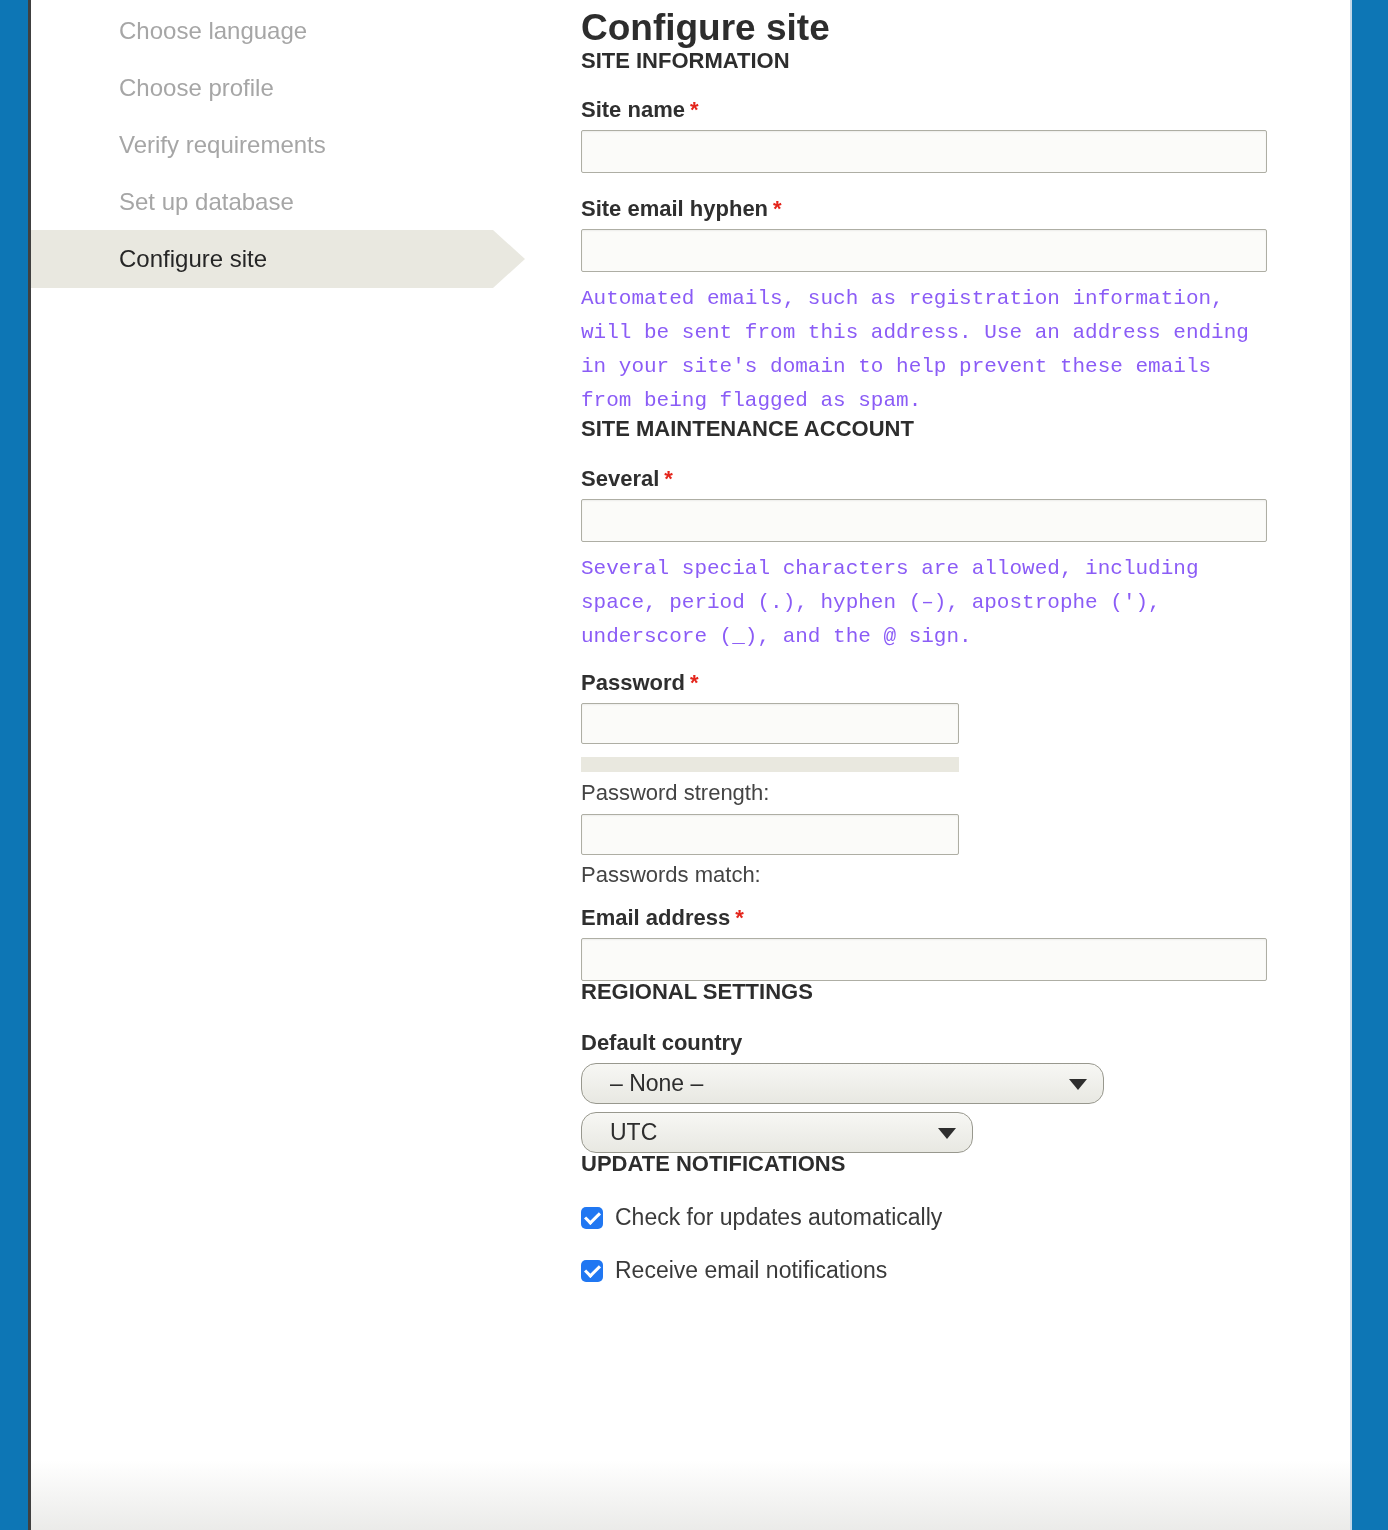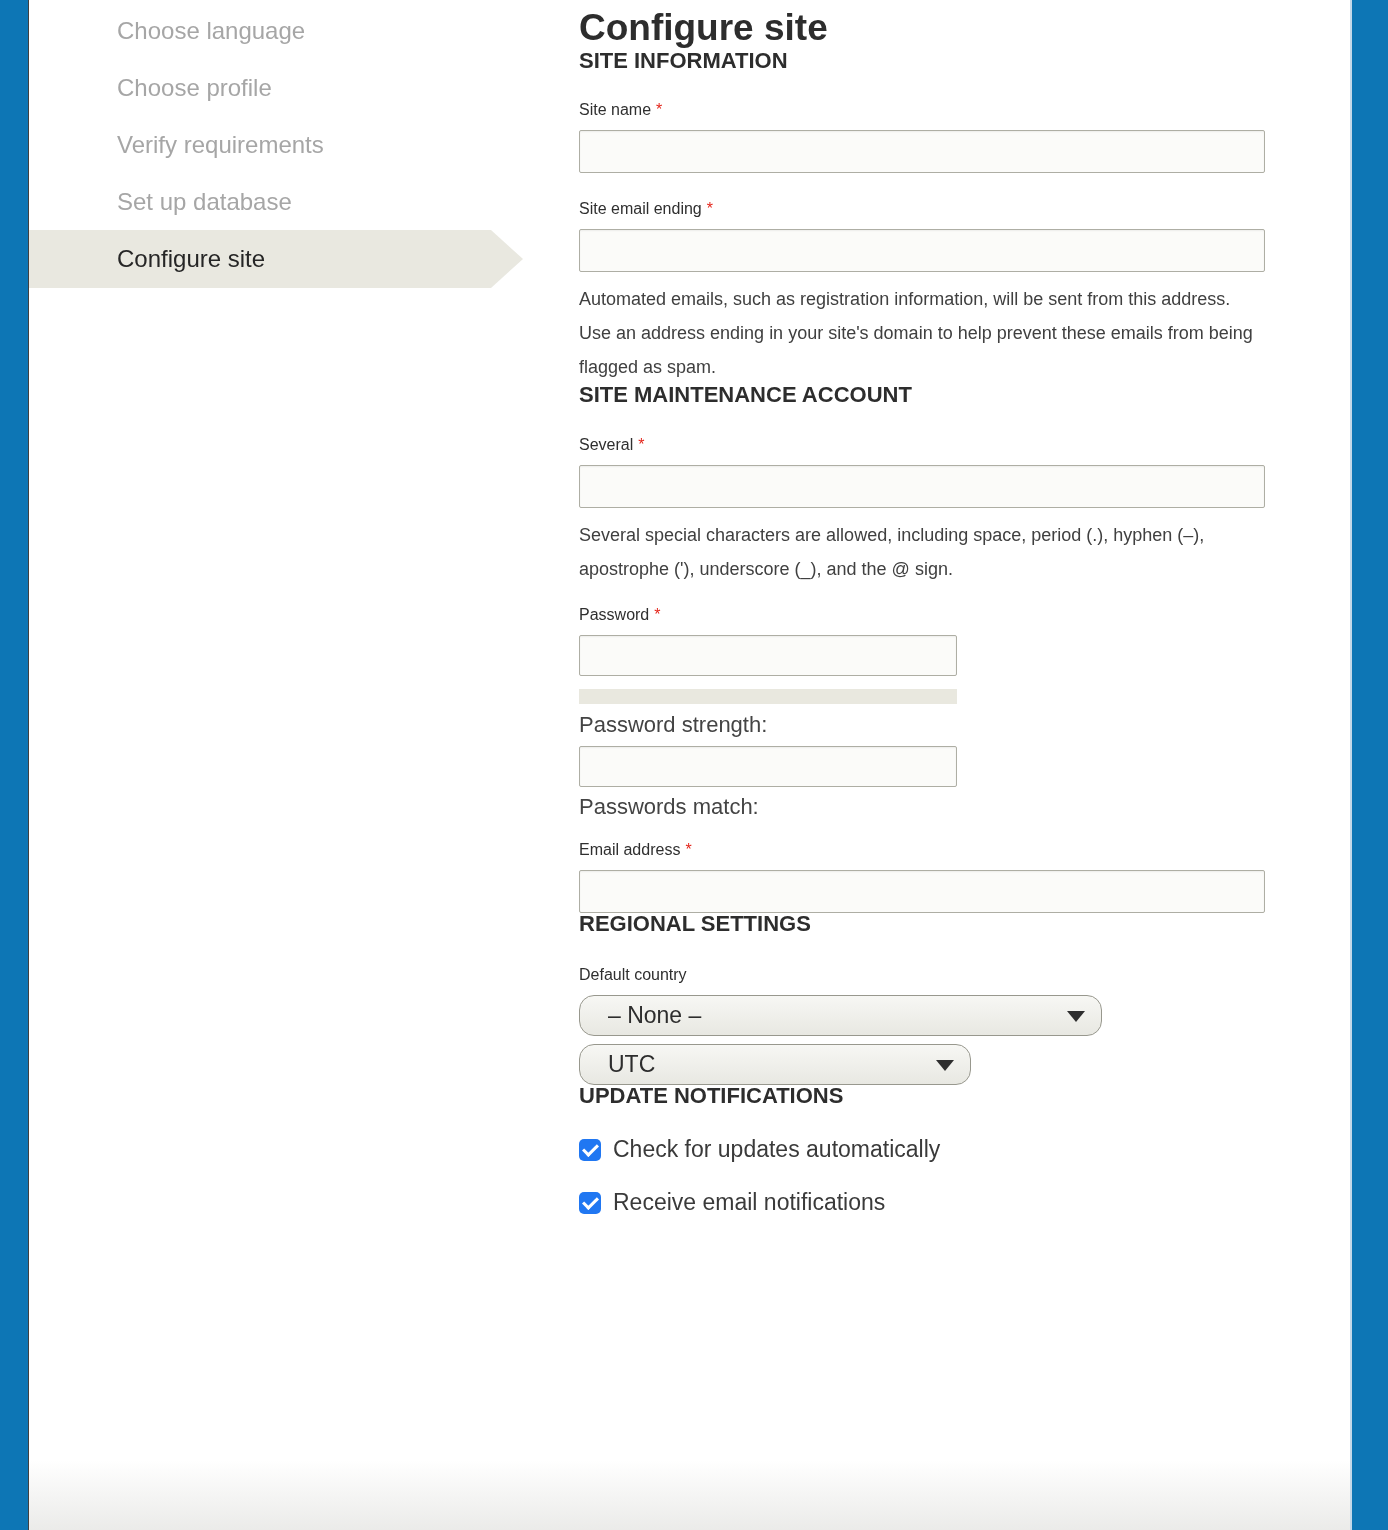--- a/index.html
+++ b/index.html
@@ -8,21 +8,21 @@
     font-family:"Liberation Sans", sans-serif;
     background:#0d76b5;
     position:relative;
     overflow:hidden;
   }
   .page {
     position:absolute;
     left:28px; top:0; bottom:0;
     width:1324px;
     background:#ffffff;
-    border-left:1px solid #404040;
+    border-left:3px solid #404040;
     border-right:2px solid #c3d9e9;
   }
   .page::after {
     content:"";
     position:absolute; left:0; right:0; bottom:0; height:70px;
     background:linear-gradient(to bottom, rgba(130,130,118,0) 0%, rgba(130,130,118,0.16) 100%);
     pointer-events:none;
   }
 
   
@@ -60,43 +60,44 @@
     font-size:22px; font-weight:bold; color:#2d2d2d;
     line-height:22px;
     margin:0;
   }
   .sh-1 { margin-top:38px; }
   .sh-2 { margin-top:52px; }
   .sh-3 { margin-top:57px; }
   .sh-4 { margin-top:57px; }
 
   .field-label {
-    font-size:16px; font-weight:normal; color:#2f2f2f;
+    font-size:22px; font-weight:bold; color:#2f2f2f;
     line-height:22px;
   }
   .req { color:#e4251b; margin-left:5px; }
 
   .text-input {
     display:block;
     width:686px; height:43px;
     background:#fbfbf9;
     border:1px solid #aeaea4;
     border-radius:2px;
     font-family:"Liberation Sans", sans-serif;
     font-size:22px; color:#2d2d2d;
     padding:0 12px;
     margin-top:9px;
     box-shadow:inset 0 1px 2px rgba(0,0,0,0.06);
   }
   .text-input.narrow { width:378px; height:41px; }
 
   .help-text {
-    font-size:18px; color:#404040;
+    font-size:21px; color:#8b5cf6;
     line-height:34px;
     margin-top:10px;
+    font-family:Liberation Mono, monospace;
   }
 
   .strength-bar {
     width:378px; height:15px;
     background:#e9e8df;
     margin-top:13px;
   }
   .inline-note {
     font-size:22px; color:#444444;
     line-height:24px; margin-top:9px;
@@ -177,21 +178,21 @@
     <h1 class="title">Configure site</h1>
 
     <h3 class="section-heading sh-1">SITE INFORMATION</h3>
 
     <div class="field-label m-label-1">
       <span>Site name</span><span class="req">*</span>
     </div>
     <input class="text-input" type="text" value="" style="">
 
     <div class="field-label m-label-2">
-      <span>Site email ending</span><span class="req">*</span>
+      <span>Site email hyphen</span><span class="req">*</span>
     </div>
     <input class="text-input" type="text" value="" style="">
     <div class="help-text">Automated emails, such as registration information, will be sent from this address. Use an address ending in your site's domain to help prevent these emails from being flagged as spam.</div>
 
     <h3 class="section-heading sh-2">SITE MAINTENANCE ACCOUNT</h3>
 
     <div class="field-label m-label-3">
       <span>Several</span><span class="req">*</span>
     </div>
     <input class="text-input" type="text" value="" style="">

